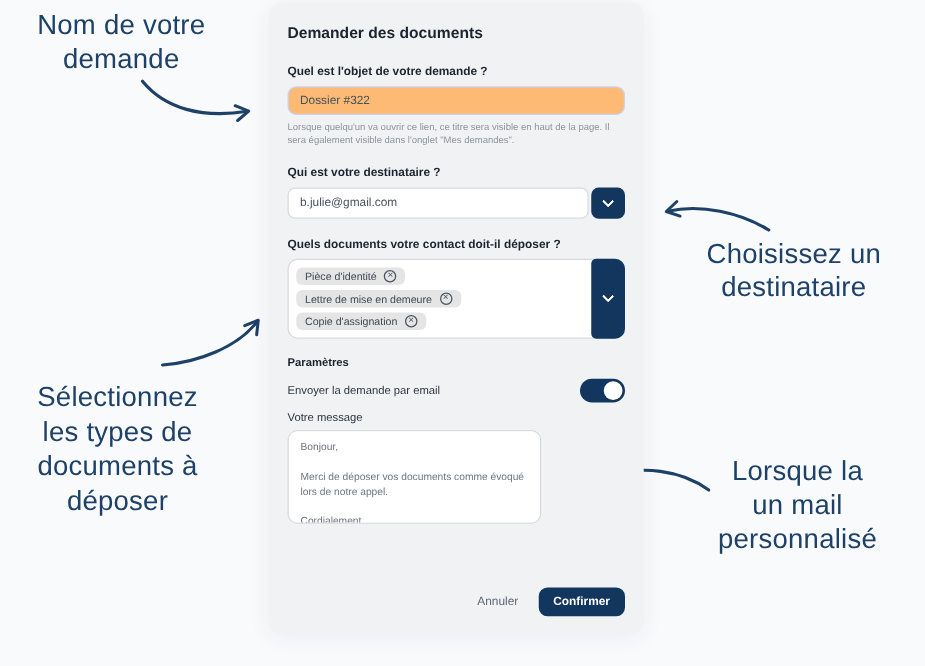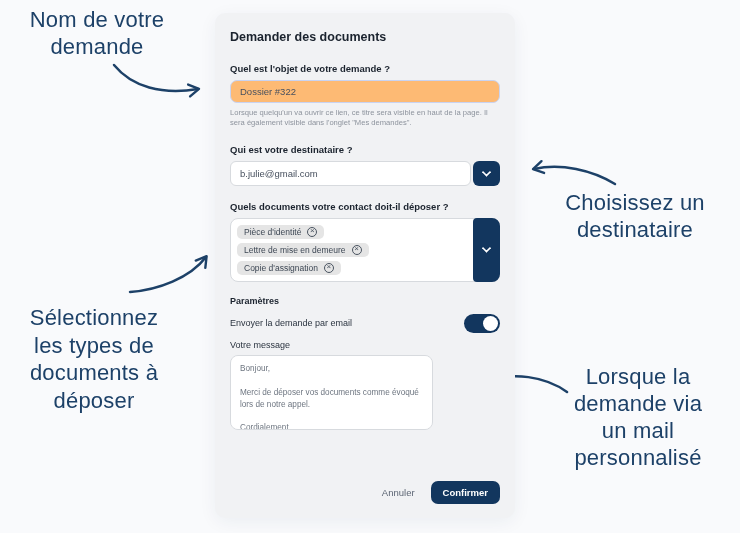--- a/index.html
+++ b/index.html
@@ -7,21 +7,21 @@
   body {
     font-family:"Liberation Sans", sans-serif;
     background:#f9fafc;
     position:relative;
     overflow:hidden;
   }
   .stage { position:absolute; inset:0; width:740px; height:533px; }
 
   
   .card {
-    position:absolute; left:215px; top:13px; width:300px; height:505px;
+    position:absolute; left:215px; top:2px; width:300px; height:505px;
     background:#f1f2f4; border-radius:10px;
     box-shadow:0 4px 18px rgba(25,45,80,.06);
     padding:17px 15px 14px;
     display:flex; flex-direction:column;
   }
   .card-title { font-size:12.5px; font-weight:bold; color:#1b232e; margin-bottom:19px; }
   .field-label { font-size:9.5px; font-weight:bold; color:#1b232e; margin-bottom:6px; }
 
   .subject-input {
     width:100%; height:23px; background:#fdba74; border:1px solid #c9d3f1;
@@ -120,21 +120,20 @@
     <span>destinataire</span>
   </div>
   <div class="annotation ann-doc-types">
     <span>Sélectionnez</span>
     <span>les types de</span>
     <span>documents à</span>
     <span>déposer</span>
   </div>
   <div class="annotation ann-email">
     <span>Lorsque la</span>
-    <span>demande via</span>
     <span>un mail</span>
     <span>personnalisé</span>
   </div>
 
   <svg class="arrows" width="740" height="533" viewBox="0 0 740 533">
     <defs>
       <marker id="ah" markerUnits="userSpaceOnUse" markerWidth="16" markerHeight="16" refX="11" refY="8" orient="auto">
         <path d="M2,2 L12,8 L2,14" fill="none" stroke="#1d4168" stroke-width="2.4" stroke-linecap="round" stroke-linejoin="round"></path>
       </marker>
     </defs>

